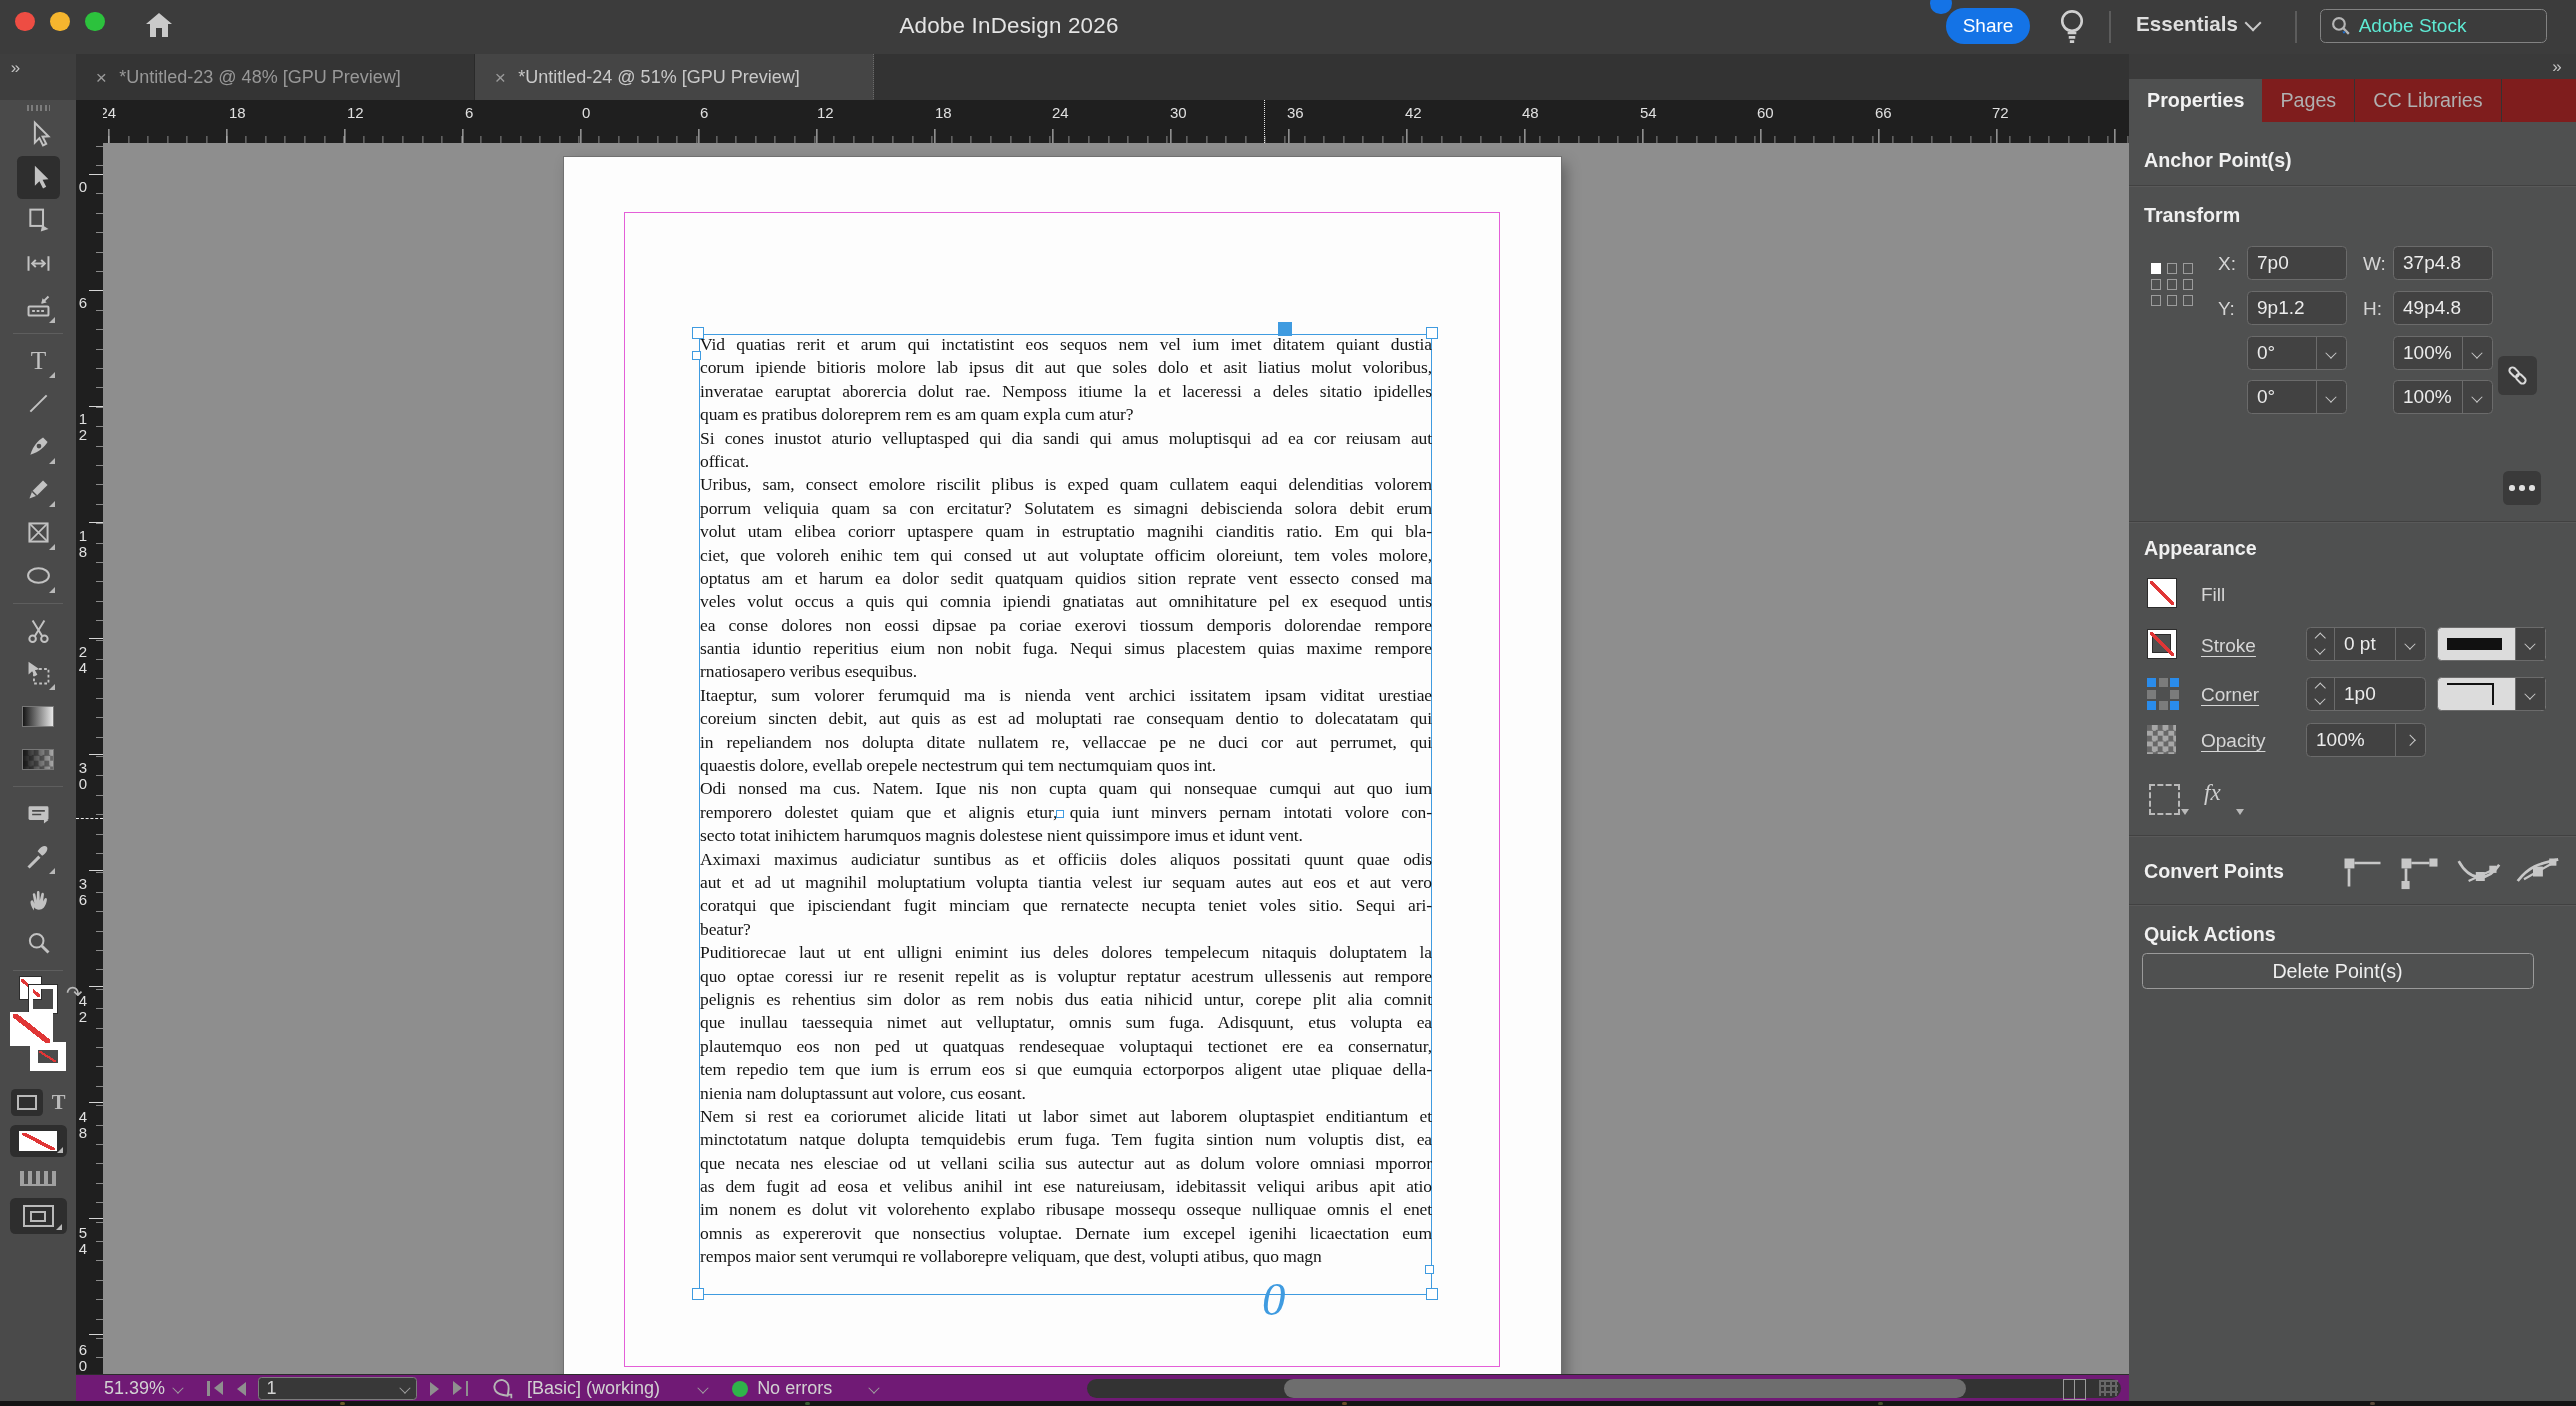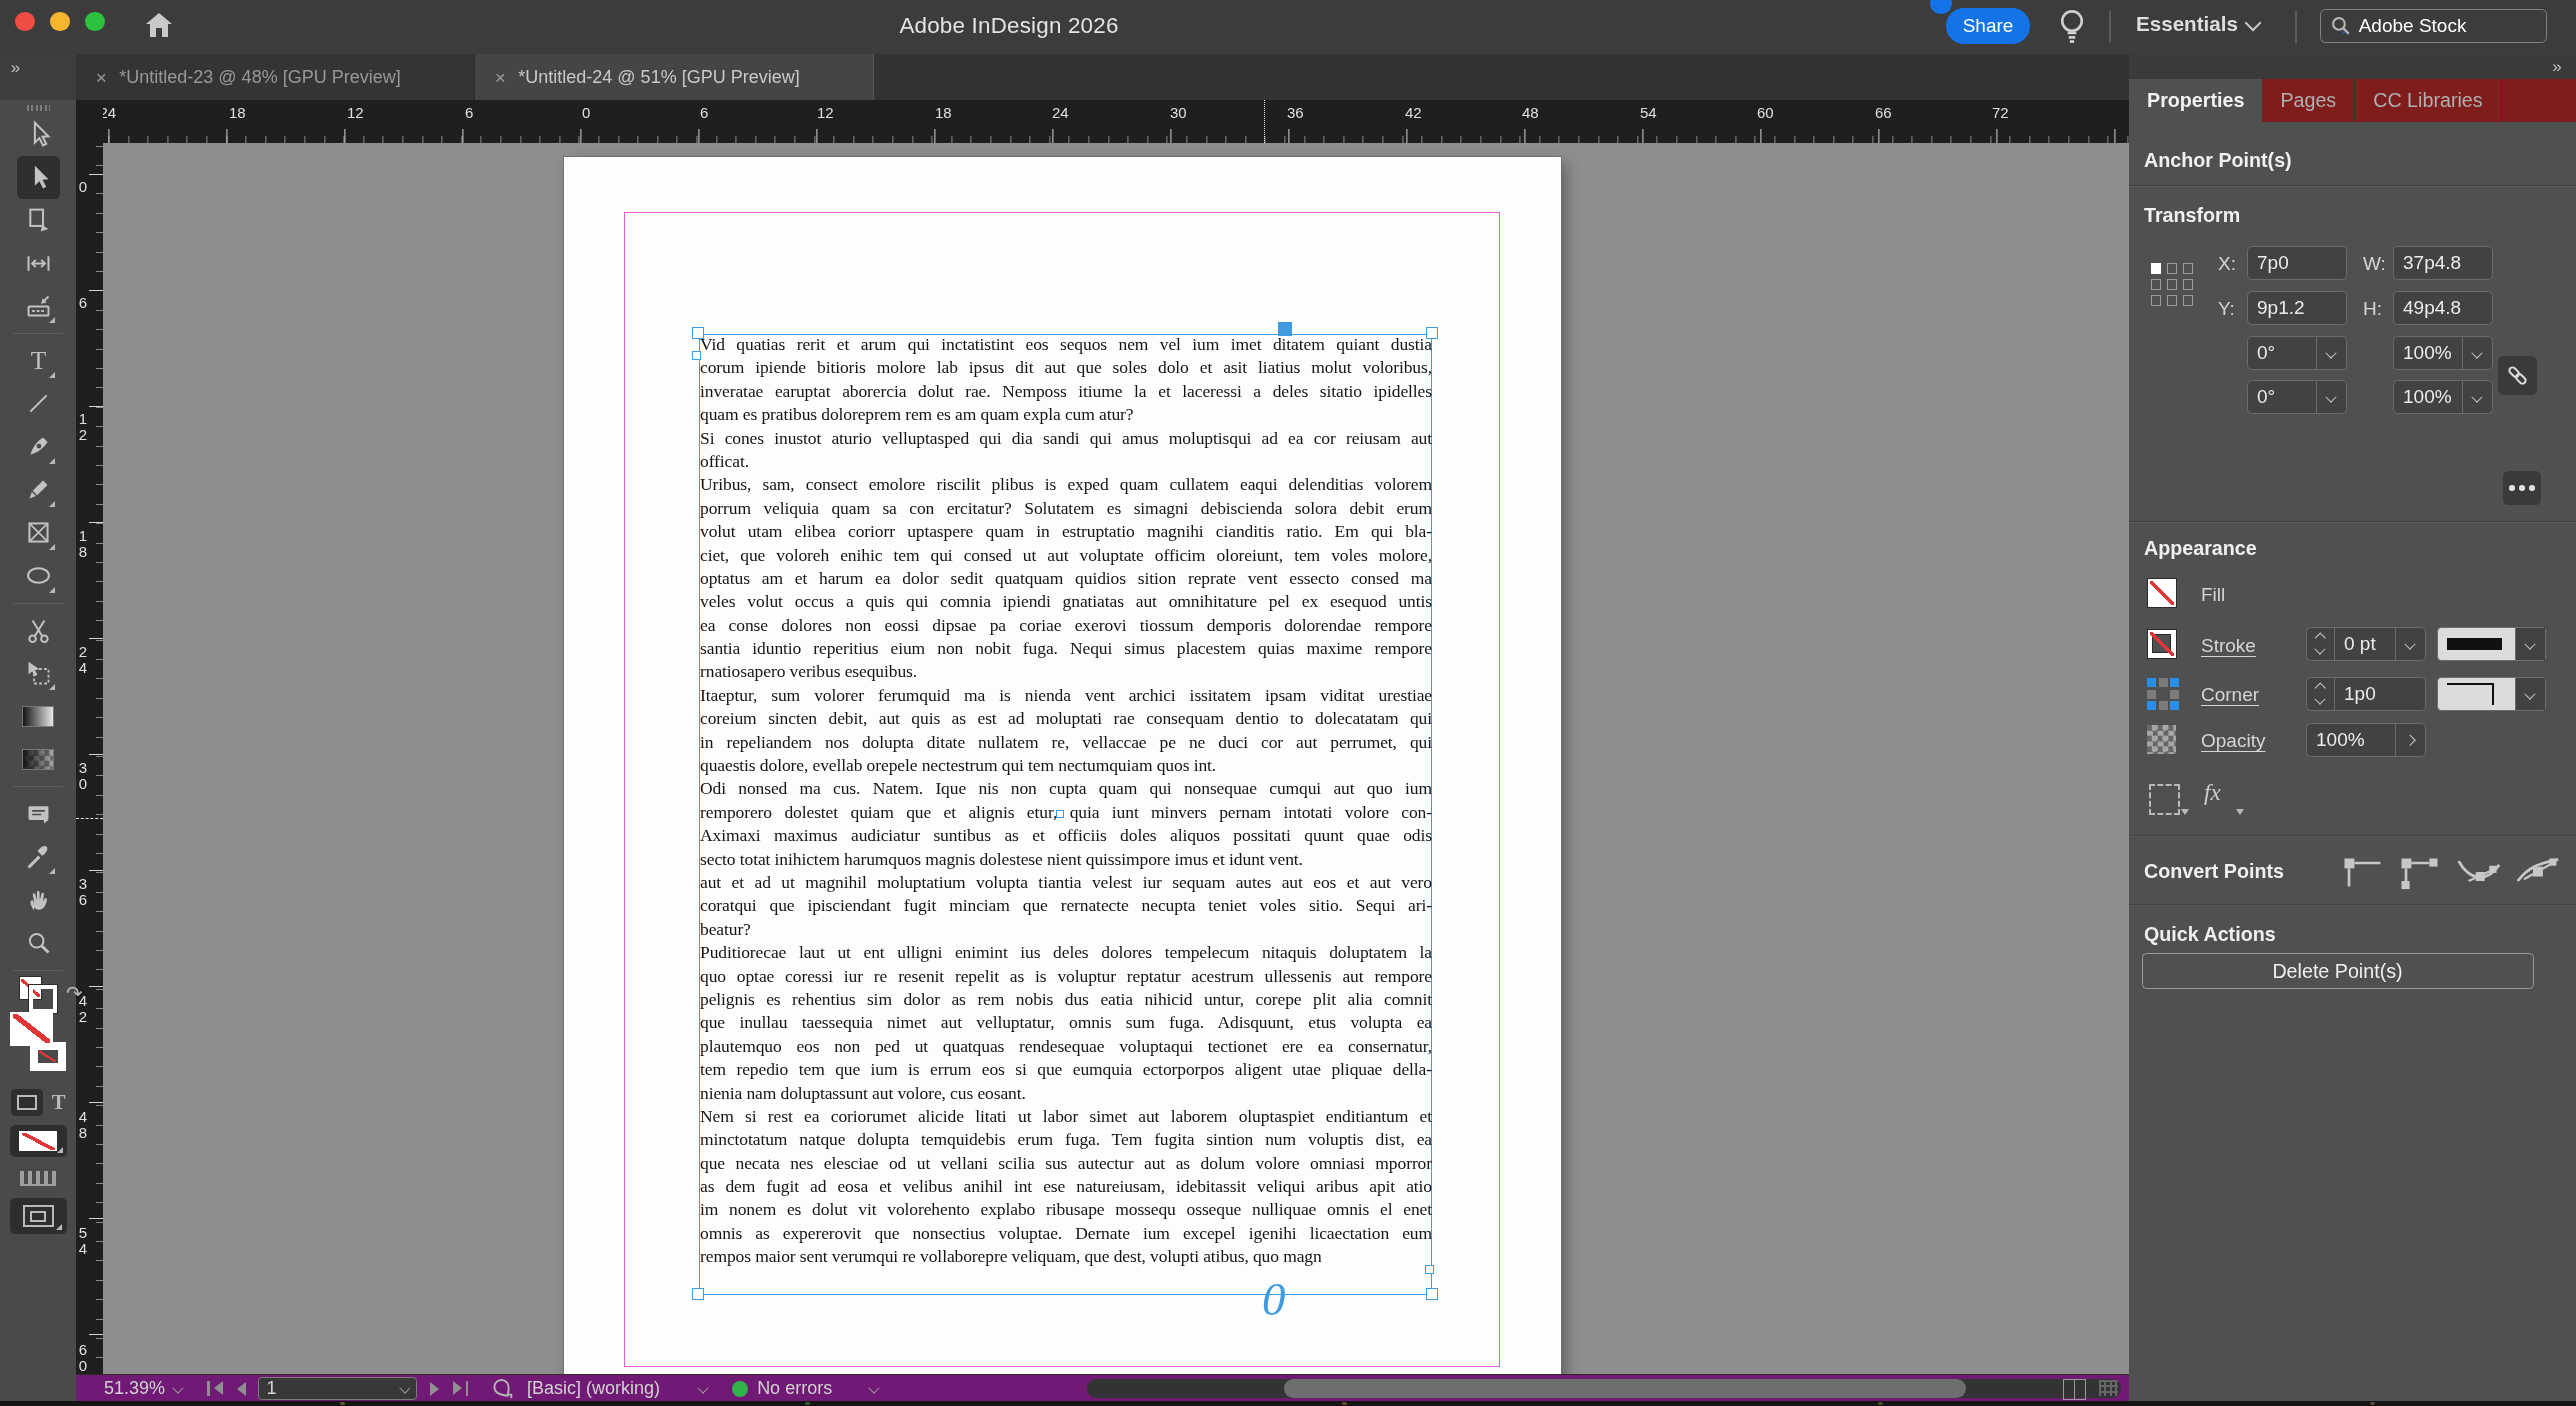--- a/index.html
+++ b/index.html
@@ -13,21 +13,21 @@
   .tl-dot{position:absolute;top:11.6px;width:19.7px;height:19.7px;border-radius:50%;}
   #title-text{position:absolute;left:1009px;top:12.5px;transform:translateX(-50%);
       color:#e4e4e4;font-size:22.4px;letter-spacing:0.2px;white-space:nowrap;}
   #share-btn{position:absolute;left:1946px;top:8px;width:84px;height:36px;border-radius:18px;
       background:#1473e6;color:#fff;font-size:19px;display:flex;align-items:center;justify-content:center;}
   #share-peek{position:absolute;left:1930px;top:-7.2px;width:21.5px;height:21.5px;border-radius:50%;background:#1473e6;}
   .tb-sep{position:absolute;top:10.7px;width:1.8px;height:32px;background:#5c5c5c;}
   #workspace{position:absolute;left:2136px;top:11.6px;color:#dedede;font-size:20.6px;font-weight:bold;}
   #search-box{position:absolute;left:2320px;top:9px;width:227px;height:34px;border:1.8px solid #828282;
       border-radius:5.4px;display:flex;align-items:center;gap:7.2px;padding:0 9px;box-sizing:border-box;}
-  #search-box .ph{color:#ffffff;font-size:19px;}
+  #search-box .ph{color:#5eead4;font-size:19px;}
   .chev{display:inline-block;width:9.8px;height:9.8px;border-left:2.2px solid #c9c9c9;border-bottom:2.2px solid #c9c9c9;
       transform:rotate(-45deg);margin-left:9px;vertical-align:middle;margin-bottom:3.6px;}
   .chev.sm{width:7.2px;height:7.2px;border-width:1.8px;margin:0;}
   .chev.up{transform:rotate(135deg);}
   .chev.right{transform:rotate(-135deg);}
 
   
   #tabrow{left:0;top:54px;width:2129px;height:47px;background:#333333;display:flex;}
   #tab-stub{width:76px;background:#3e3e3e;color:#c3c3c3;font-size:17px;padding:3.6px 0 0 10.7px;box-sizing:border-box;}
   .doc-tab{width:399px;display:flex;align-items:center;gap:12.5px;padding:0 0 0 19.7px;box-sizing:border-box;
@@ -430,22 +430,22 @@
         <div class="tl">veles volut occus a quis qui comnia ipiendi gnatiatas aut omnihitature pel ex esequod untis</div>
         <div class="tl">ea conse dolores non eossi dipsae pa coriae exerovi tiossum demporis dolorendae rempore</div>
         <div class="tl">santia iduntio reperitius eium non nobit fuga. Nequi simus placestem quias maxime rempore</div>
         <div class="tl end">rnatiosapero veribus esequibus.</div>
         <div class="tl">Itaeptur, sum volorer ferumquid ma is nienda vent archici issitatem ipsam viditat urestiae</div>
         <div class="tl">coreium sincten debit, aut quis as est ad moluptati rae consequam dentio to dolecatatam qui</div>
         <div class="tl">in repeliandem nos dolupta ditate nullatem re, vellaccae pe ne duci cor aut perrumet, qui</div>
         <div class="tl end">quaestis dolore, evellab orepele nectestrum qui tem nectumquiam quos int.</div>
         <div class="tl">Odi nonsed ma cus. Natem. Ique nis non cupta quam qui nonsequae cumqui aut quo ium</div>
         <div class="tl">remporero dolestet quiam que et alignis etur, quia iunt minvers pernam intotati volore con-</div>
+        <div class="tl end">secto totat inihictem harumquos magnis dolestese nient quissimpore imus et idunt vent.</div>
         <div class="tl">Aximaxi maximus audiciatur suntibus as et officiis doles aliquos possitati quunt quae odis</div>
-        <div class="tl end">secto totat inihictem harumquos magnis dolestese nient quissimpore imus et idunt vent.</div>
         <div class="tl">aut et ad ut magnihil moluptatium volupta tiantia velest iur sequam autes aut eos et aut vero</div>
         <div class="tl">coratqui que ipisciendant fugit minciam que rernatecte necupta teniet voles sitio. Sequi ari-</div>
         <div class="tl end">beatur?</div>
         <div class="tl">Puditiorecae laut ut ent ulligni enimint ius deles dolores tempelecum nitaquis doluptatem la</div>
         <div class="tl">quo optae coressi iur re resenit repelit as is voluptur reptatur acestrum ullessenis aut rempore</div>
         <div class="tl">pelignis es rehentius sim dolor as rem nobis dus eatia nihicid untur, corepe plit alia comnit</div>
         <div class="tl">que inullau taessequia nimet aut velluptatur, omnis sum fuga. Adisquunt, etus volupta ea</div>
         <div class="tl">plautemquo eos non ped ut quatquas rendesequae voluptaqui tectionet ere ea consernatur,</div>
         <div class="tl">tem repedio tem que ium is errum eos si que eumquia ectorporpos aligent utae pliquae della-</div>
         <div class="tl end">nienia nam doluptassunt aut volore, cus eosant.</div>

